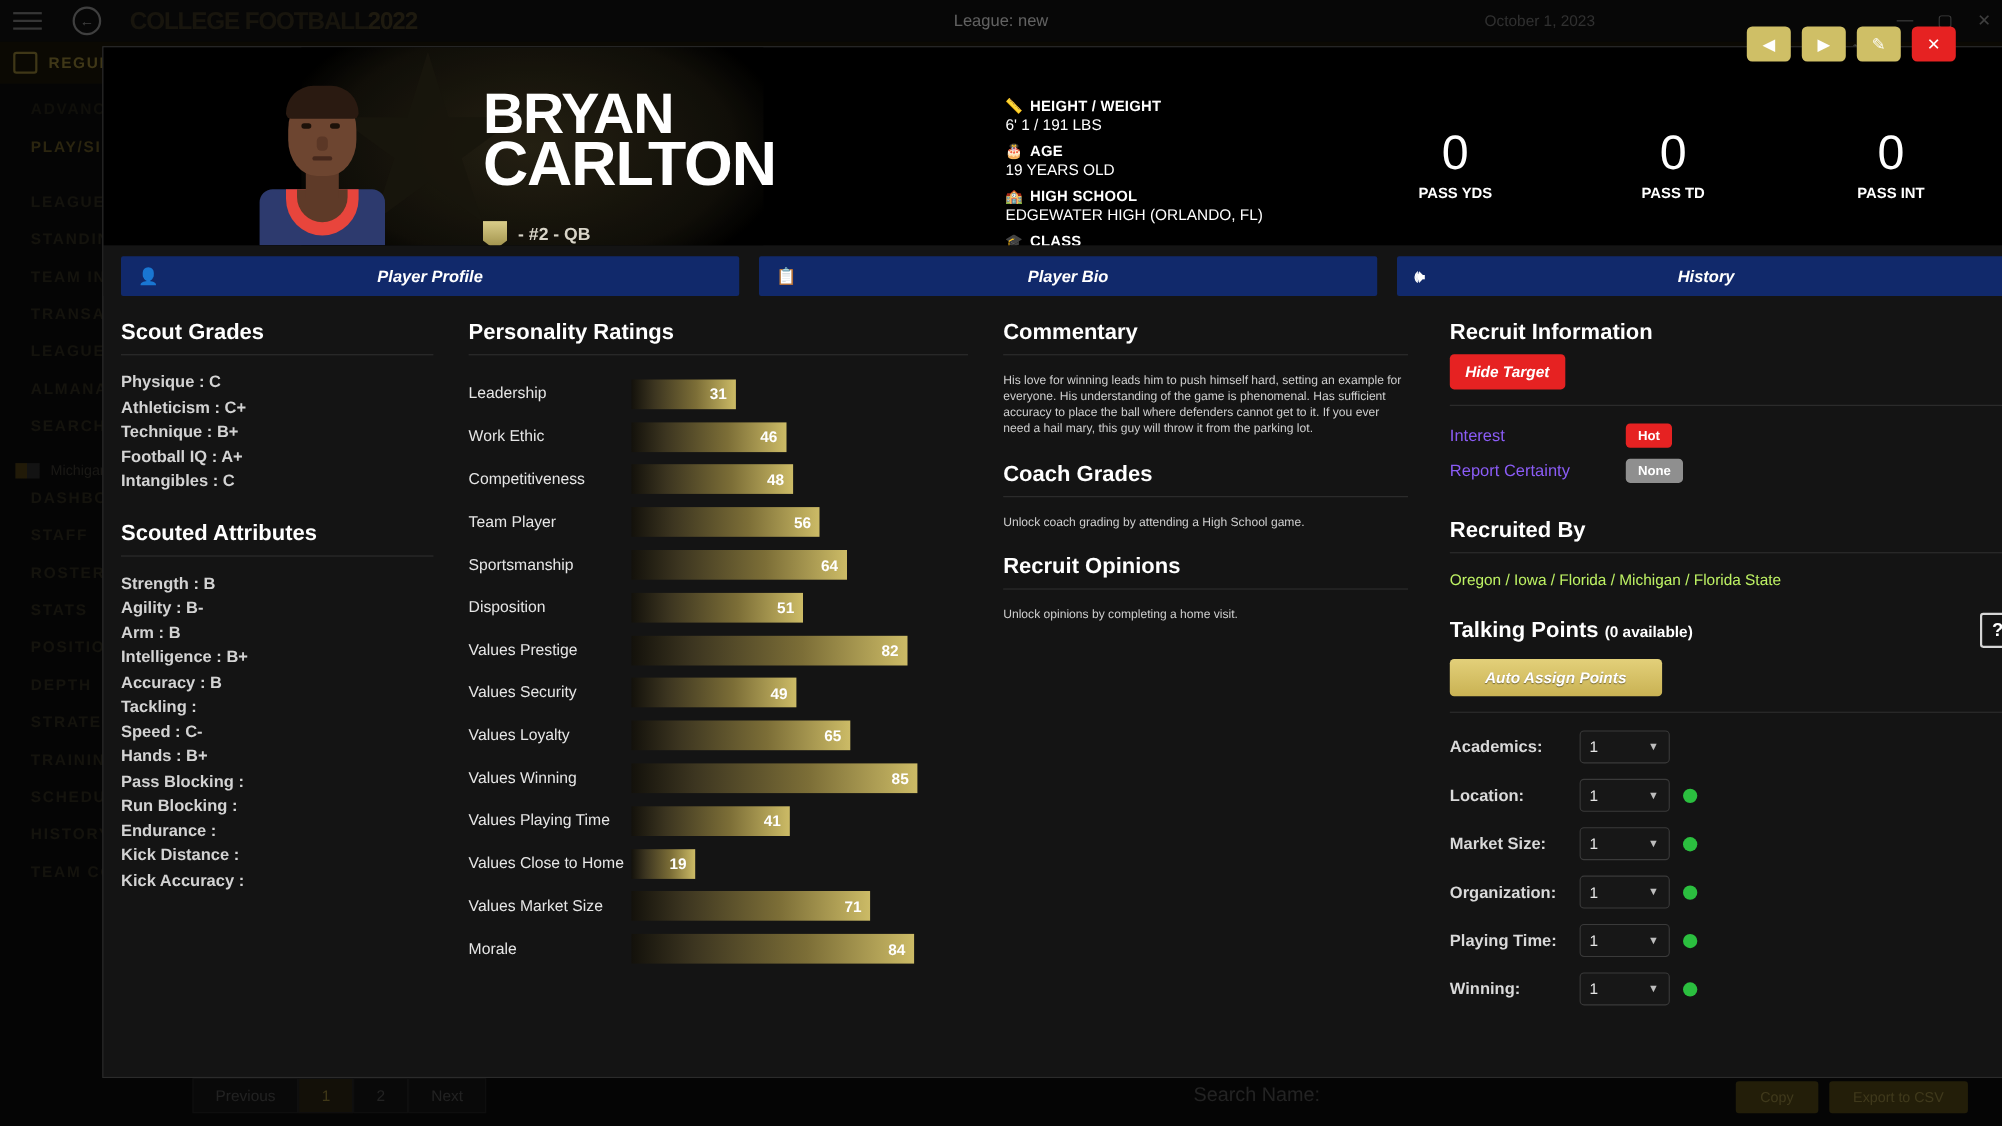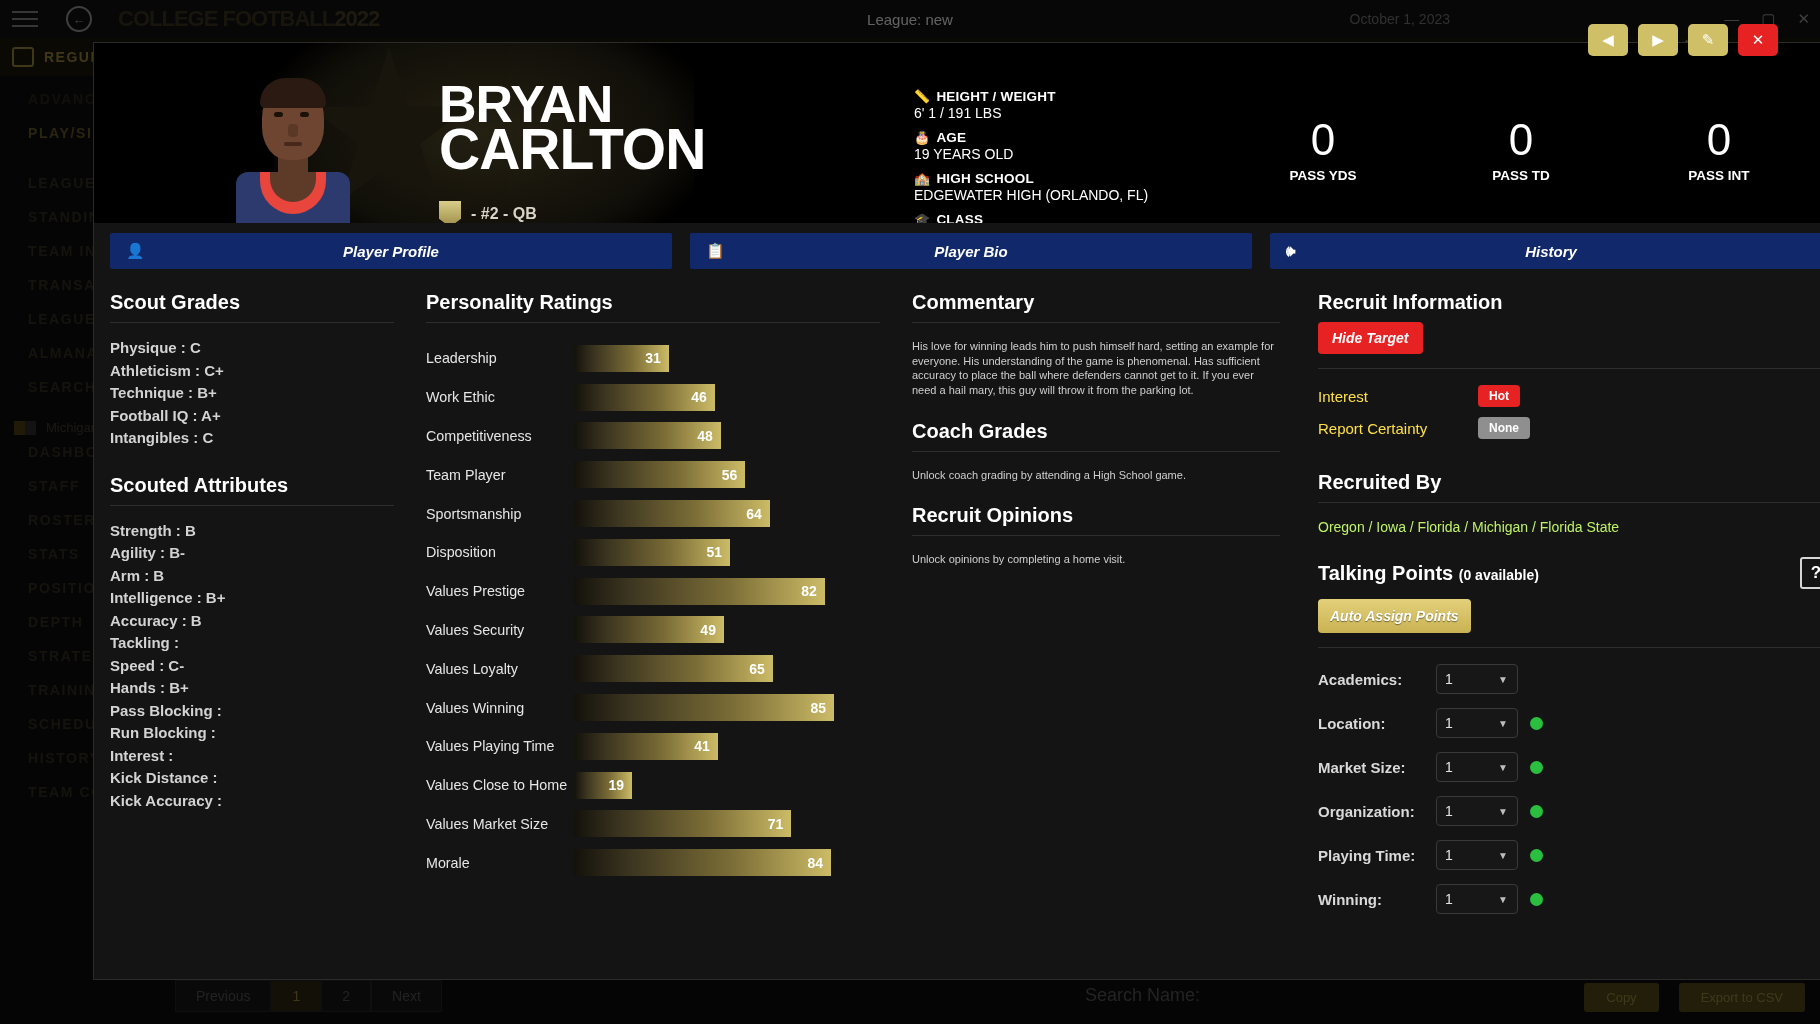--- a/index.html
+++ b/index.html
@@ -73,21 +73,21 @@
   .bg-binoc { position:absolute; top: 40px; right: 110px; color:#4a4540; font-size: 22px; }
 
   
   .bg-bottom { position:absolute; bottom: 0; left: 0; right: 0; height: 60px; }
   .pager { position:absolute; left: 175px; bottom: 12px; display:flex; }
   .pager span {
     padding: 7px 20px; font-size: 14px; color:#4c4c4c; background:#161616; border:1px solid #222;
   }
   .pager span.act { background:#2a2512; color:#8e7c34; }
   .searchname { position:absolute; left: 1085px; bottom: 18px; color:#4e4e4e; font-size: 18px; }
-  .botbtns { position:absolute; right: 15px; bottom: 12px; display:flex; gap: 20px; }
+  .botbtns { position:absolute; right: 31px; bottom: 12px; display:flex; gap: 10px; }
   .botbtns span { padding: 7px 22px; background: #4e4415; color: #8d7e3d; font-size: 13px; border-radius: 3px;}
 
   
   .modal {
     position: absolute; left: 93px; top: 42px; width: 1756px; height: 938px;
     background: #141414; border: 1px solid #2b2b2b; overflow: hidden;
     box-shadow: 0 0 0 2000px rgba(0,0,0,.55);
   }
 
   
@@ -178,37 +178,37 @@
 
   .ctext { color: #cfcfcf; font-size: 11px; line-height: 1.33; }
 
   
   .btn-hide {
     background: #e62222; color:#fff; font-style: italic; font-weight: bold;
     font-size: 14px; padding: 8px 14px; border-radius: 4px; display: inline-block;
     margin-bottom: 14px; border: none;
   }
   .kv { display:flex; align-items:center; margin-bottom: 10px; }
-  .kv .k { width: 160px; color: #fde047; font-size: 15px; }
+  .kv .k { width: 160px; color: #8b5cf6; font-size: 15px; }
   .pill { color:#fff; font-size: 12px; font-weight: bold; padding: 4px 11px; border-radius: 4px; }
   .pill.hot { background: #e62222; }
   .pill.none { background: #8f8f8f; }
   .recby { color: #bef264; font-size: 14px; }
 
   .tp-head { display:flex; align-items:center; justify-content: space-between; }
   .tp-title { color:#fff; font-size: 20px; font-weight: bold; }
   .tp-title small { font-size: 14px; }
   .qbox {
     width: 32px; height: 32px; border: 2px solid #d6d6d6; color:#fff;
     display:flex; align-items:center; justify-content:center; font-size: 17px; font-weight:bold;
     border-radius: 3px;
   }
   .btn-auto {
     background: linear-gradient(180deg,#e3d07a,#c9b253); color:#fff; font-style: italic;
-    font-weight: bold; font-size: 14px; padding: 9px 12px; border-radius: 4px;
+    font-weight: bold; font-size: 14px; padding: 9px 32px; border-radius: 4px;
     display:inline-block; margin: 10px 0 14px 0; border:none;
     text-shadow: 0 1px 1px rgba(0,0,0,.45);
   }
   .tprow { display:flex; align-items:center; margin-bottom: 14px; }
   .tprow .lab { width: 118px; color:#d9d9d9; font-size: 15px; font-weight:bold; }
   .sel {
     width: 82px; height: 30px; border: 1px solid #3a3a3a; border-radius: 4px;
     background: #171717; color: #e4e4e4; font-size: 14px;
     display:flex; align-items:center; padding: 0 8px; position: relative;
   }
@@ -442,21 +442,21 @@
       <div class="grade">Strength : B</div>
       <div class="grade">Agility : B-</div>
       <div class="grade">Arm : B</div>
       <div class="grade">Intelligence : B+</div>
       <div class="grade">Accuracy : B</div>
       <div class="grade">Tackling :</div>
       <div class="grade">Speed : C-</div>
       <div class="grade">Hands : B+</div>
       <div class="grade">Pass Blocking :</div>
       <div class="grade">Run Blocking :</div>
-      <div class="grade">Interest :</div>
+      <div class="grade">Endurance :</div>
       <div class="grade">Kick Distance :</div>
       <div class="grade">Kick Accuracy :</div>
     </div>
 
     <div class="col-b">
       <h2 class="sec">Personality Ratings</h2>
       <div class="rule"></div>
       <div id="bars">
           <div class="barrow">
             <div class="barlbl">Leadership</div>

